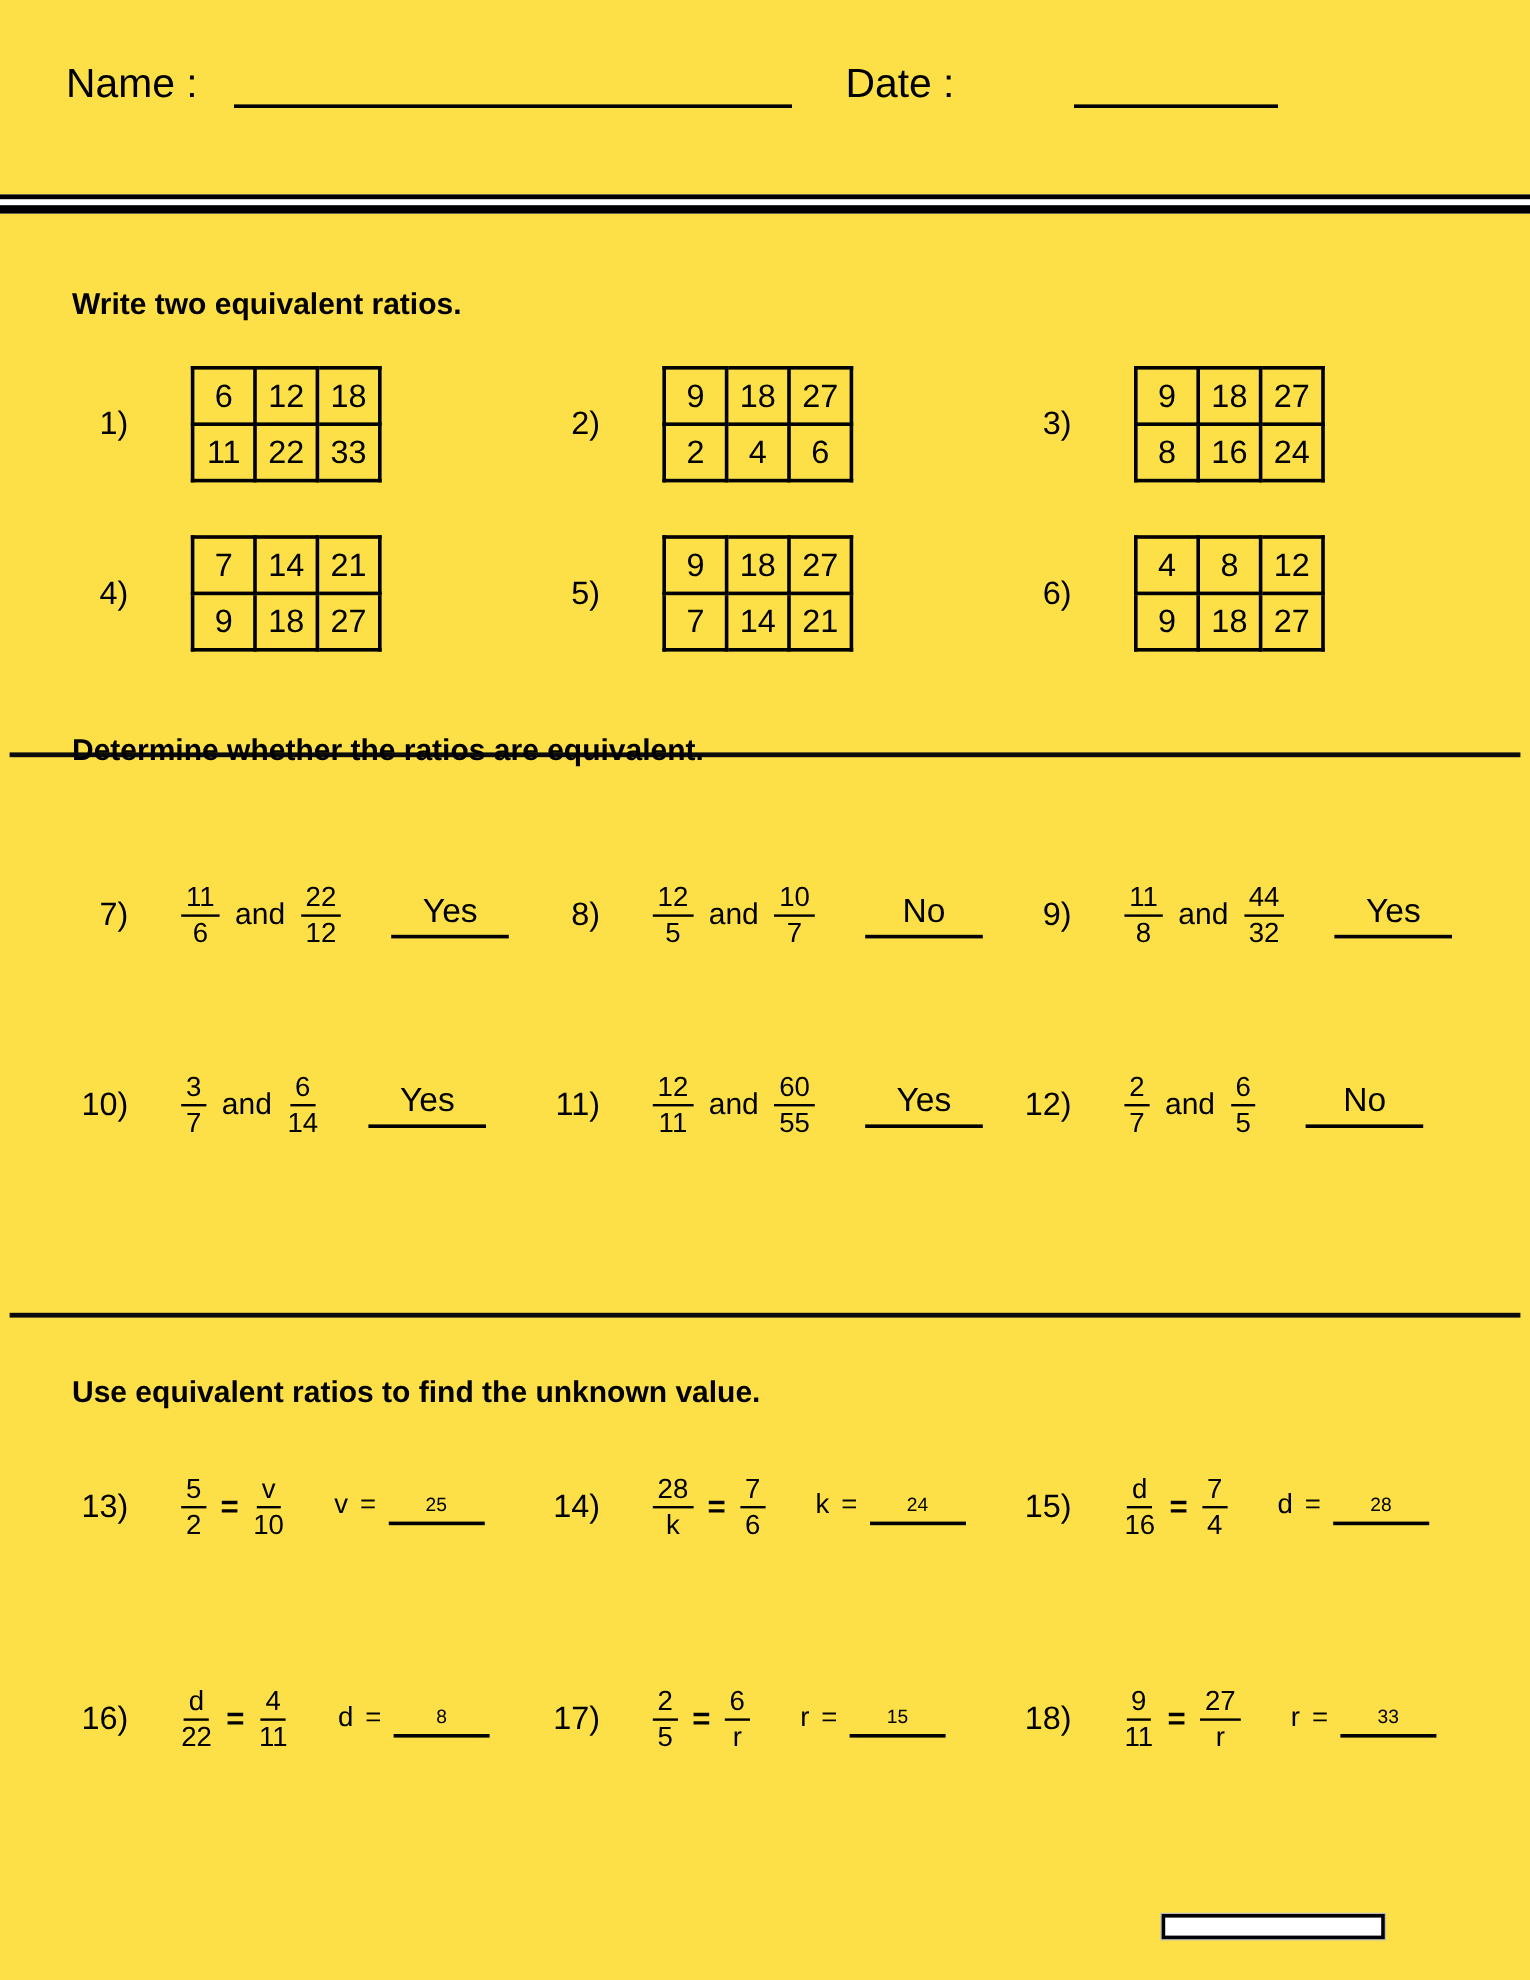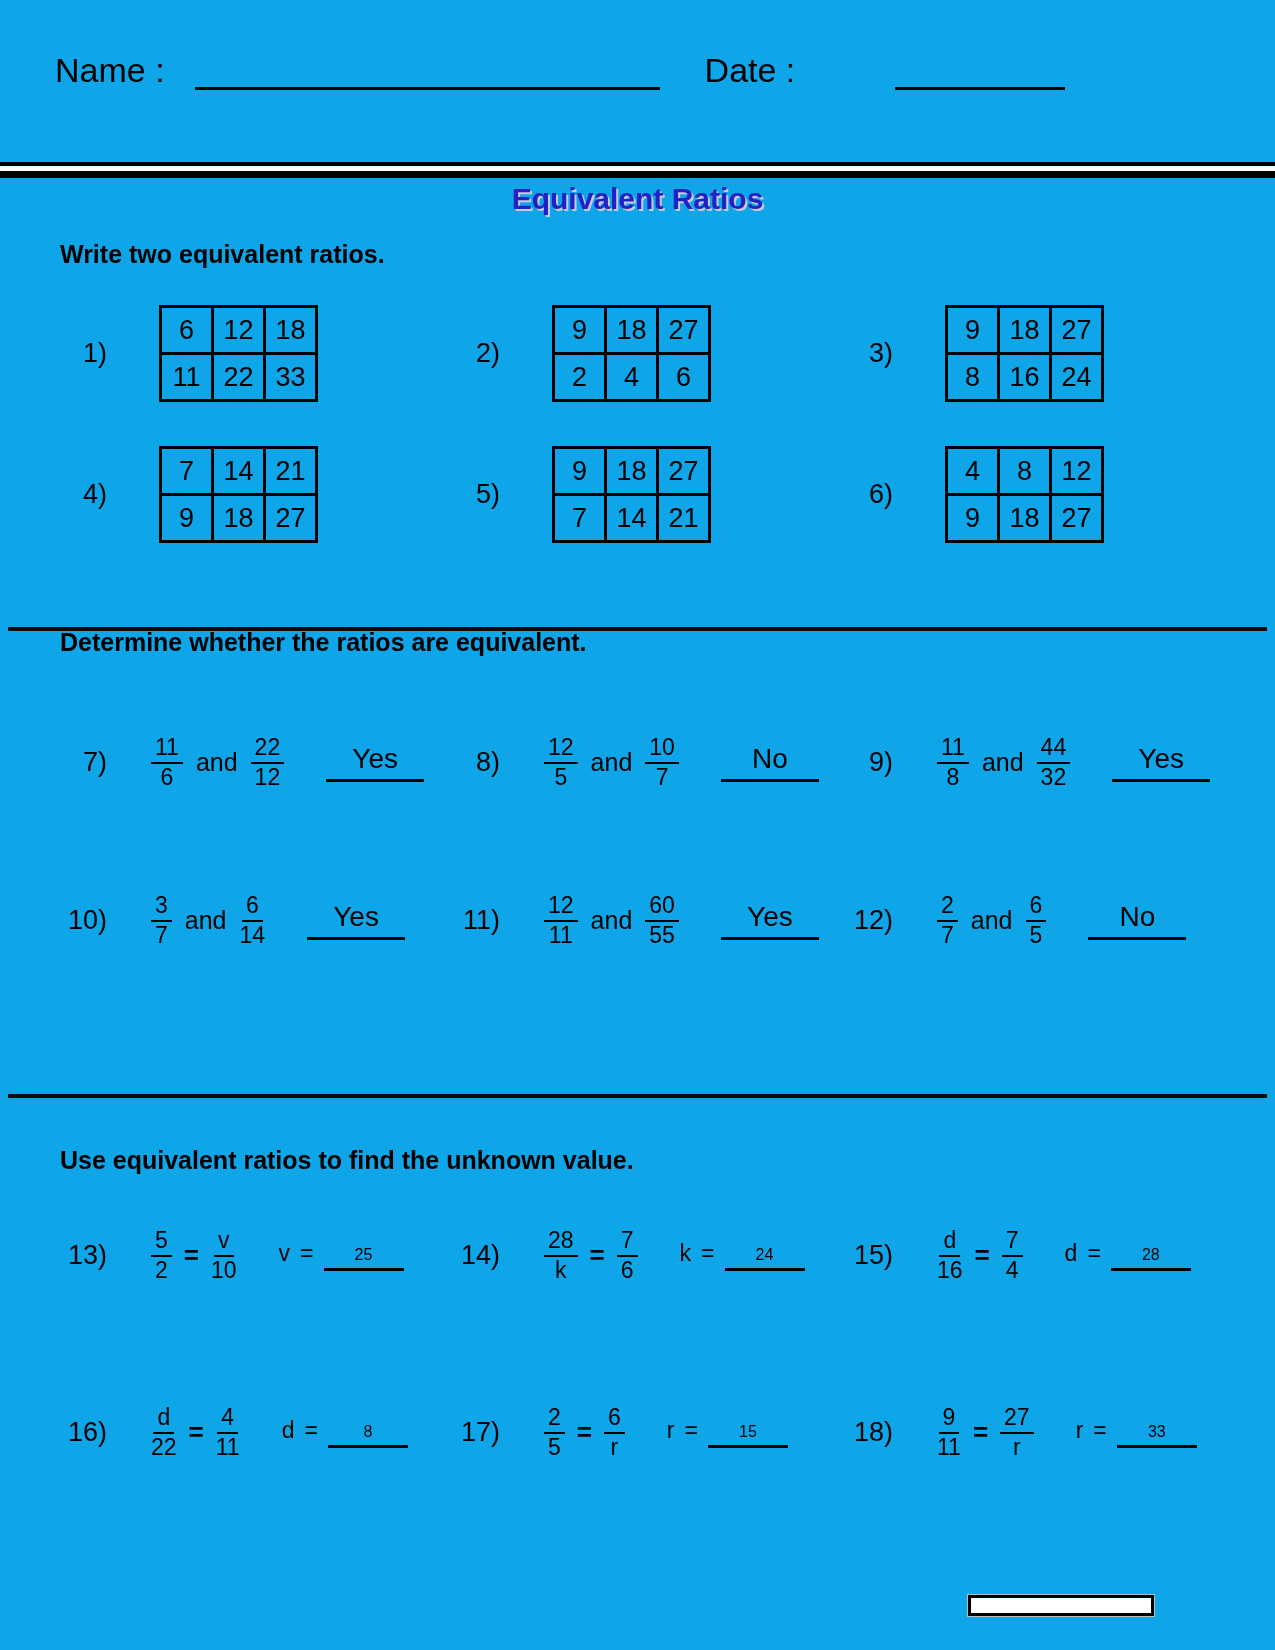--- a/index.html
+++ b/index.html
@@ -2,21 +2,21 @@
 <html><head>
 <meta charset="utf-8">
 <style>
   * { margin:0; padding:0; box-sizing:border-box; }
   html,body { background:#fff; }
   body {
     width:1275px; height:1650px;
     font-family:"Liberation Sans", sans-serif;
     color:#000; position:relative; overflow:hidden;
   }
-  .page { position:absolute; inset:0; background:#0ea5e9;padding-left:27px; }
+  .page { position:absolute; inset:0; background:#fde047;padding-left:27px; }
 
   
   .hdr { position:absolute; top:48px; left:55px; right:55px; display:flex; align-items:flex-end; }
   .hdr-label { font-size:34px; color:#000; white-space:nowrap; }
   .write-line { border-bottom:3px solid #000; height:42px; }
   .name-line { width:465px; margin-left:30px; }
   .date-label { margin-left:45px; }
   .date-line { width:170px; margin-left:100px; }
 
   
@@ -32,21 +32,21 @@
 
   
   .title {
     position:absolute; top:182px; left:0; width:1275px; text-align:center;
     font-size:30px; font-weight:bold;
     text-shadow:2px 2px 0 #c9c9e2;
   }
 
   .instr { position:absolute; left:60px; font-size:25px; color:#000;font-weight:bold; }
   .instr1 { top:240px; }
-  .instr2 { top:628px; }
+  .instr2 { top:611px; }
   .instr3 { top:1146px;text-align:right; }
 
   
   .prow { position:absolute; left:55px; display:grid; grid-template-columns:393px 393px 393px; align-items:center; }
   .trow1 { top:305px; }
   .trow2 { top:446px; }
   .frow1 { top:735px; }
   .frow2 { top:893px; }
   .erow1 { top:1228px; }
   .erow2 { top:1405px; }
@@ -104,21 +104,20 @@
 
   <div class="hdr">
     <span class="hdr-label">Name :</span>
     <span class="write-line name-line"></span>
     <span class="hdr-label date-label">Date :</span>
     <span class="write-line date-line"></span>
   </div>
 
   <div class="double-rule"></div>
 
-  <div class="title" style="color:#2121C4;">Equivalent Ratios</div>
 
   <div class="instr instr1">Write two equivalent ratios.</div>
 
   <div class="prow trow1">
     <div class="tprob">
       <span class="pnum">1)</span>
       <table class="rtable">
         <tbody>
             <tr>
           <td>6</td>

